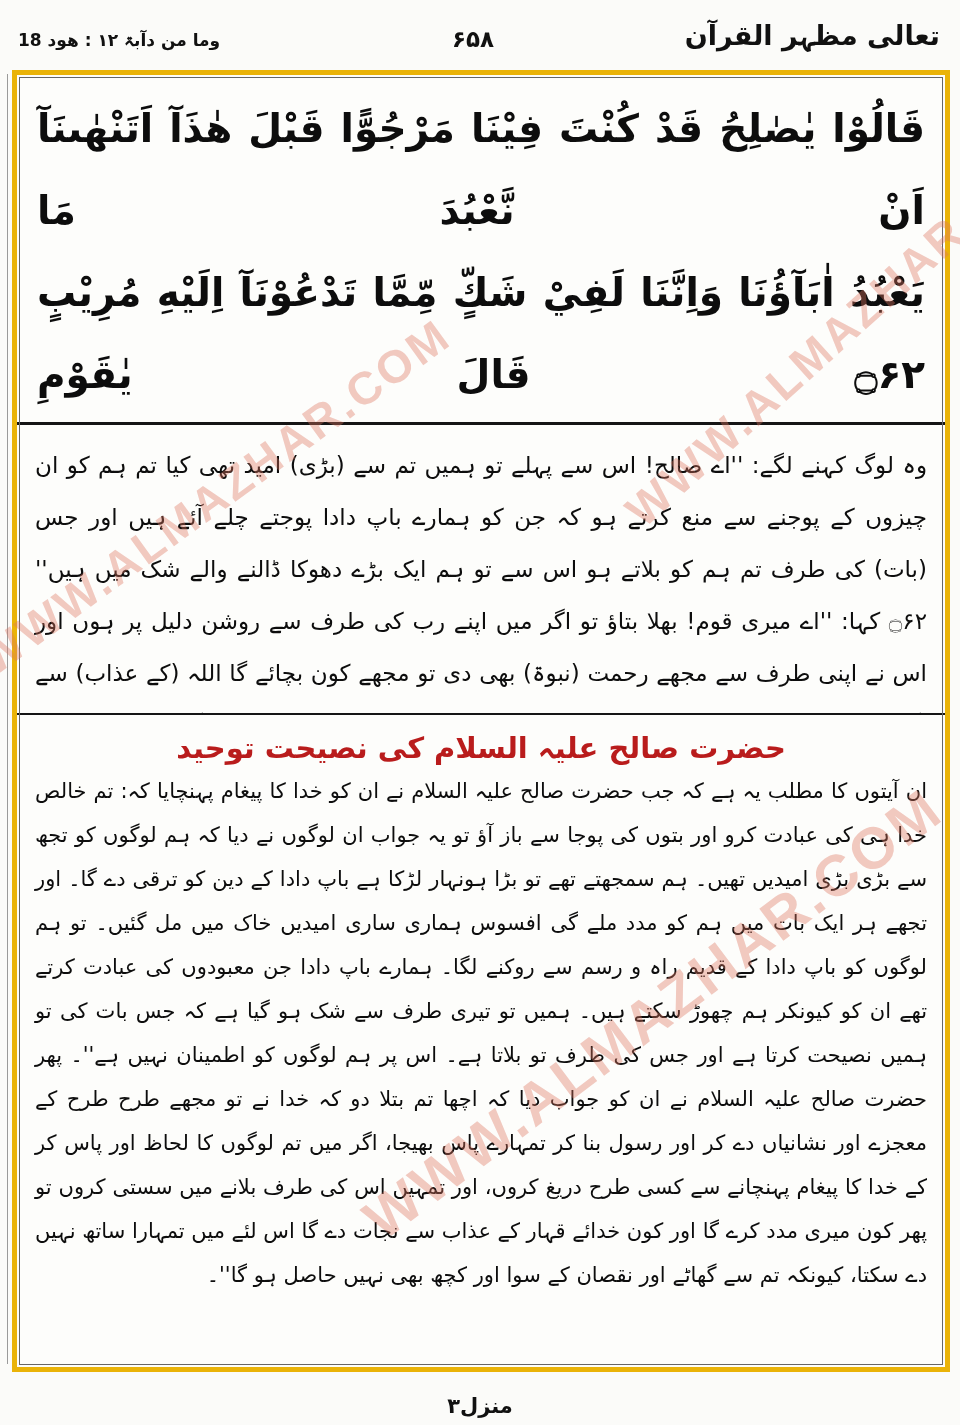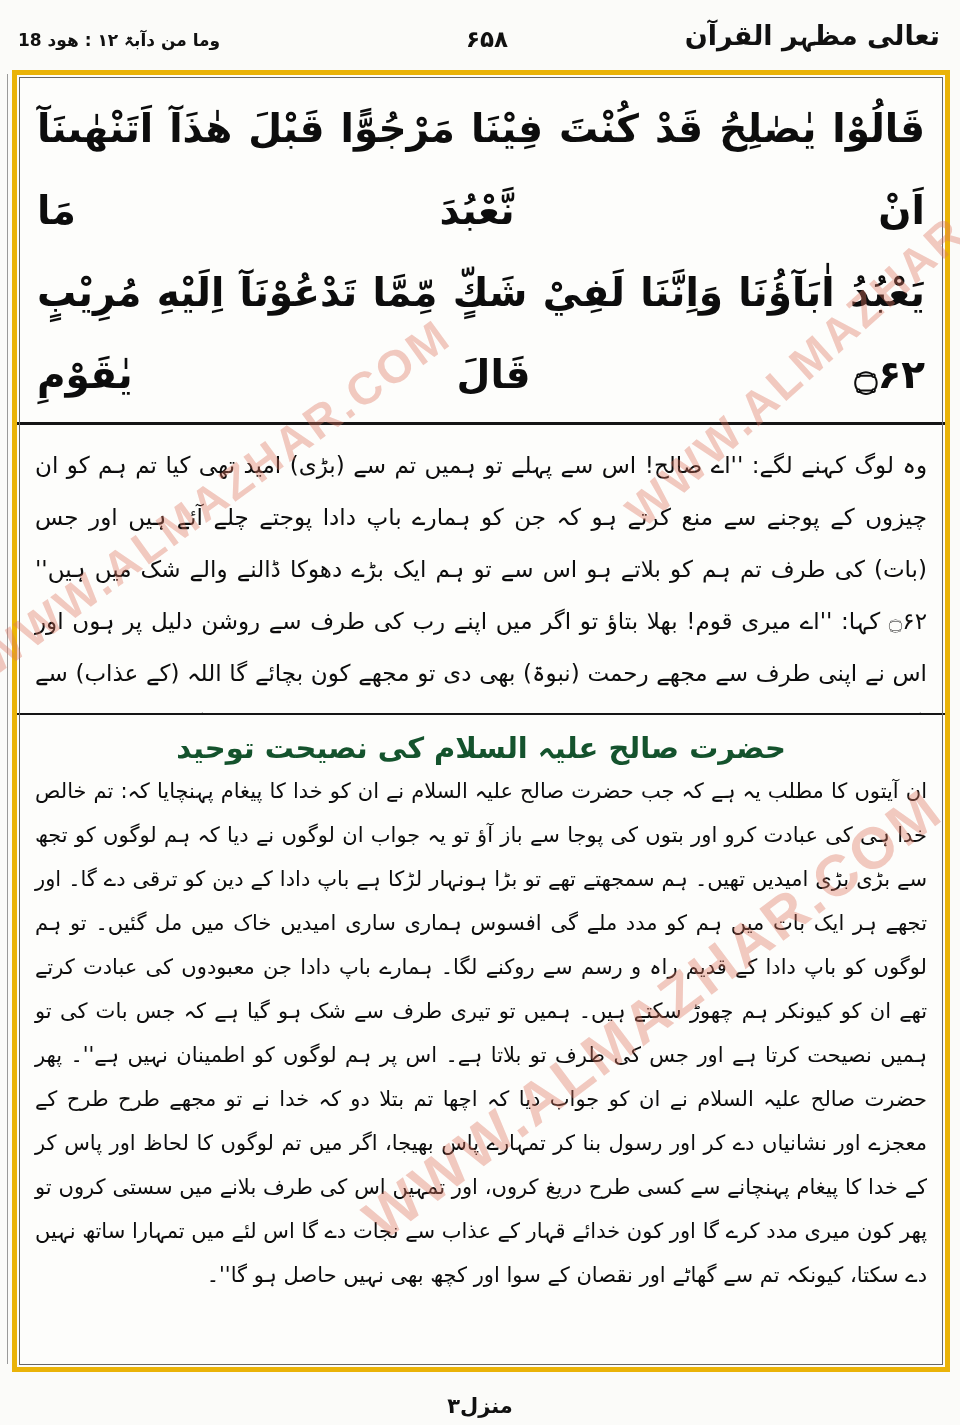--- a/index.html
+++ b/index.html
@@ -12,21 +12,21 @@
   
   .header{
     position:absolute;top:18px;left:12px;right:12px;height:48px;
     direction:rtl;
   }
   .hdr-title{
     position:absolute;right:8px;top:2px;
     font-size:27px;font-weight:bold;letter-spacing:0;
   }
   .hdr-page{
-    position:absolute;left:440px;right:440px;top:8px;text-align:right;
+    position:absolute;left:440px;right:440px;top:8px;text-align:left;
     font-size:23px;font-weight:bold;
   }
   .hdr-ref{
     position:absolute;left:6px;top:12px;
     font-size:17px;font-weight:bold;
   }
   
   .frame{
     position:absolute;left:12px;right:10px;top:70px;height:1292px;
     border:5px solid #eab308;
@@ -63,21 +63,21 @@
   .lower{
     height:642px;box-sizing:border-box;
     padding:10px 18px 6px 18px;overflow:hidden;direction:rtl;
   }
   .continuation{
     margin:0;font-size:22px;line-height:50px;
     text-align:justify;color:#0d0d0d;font-weight:500;
   }
   .section-heading{
     margin:6px 0 4px 0;text-align:center;
-    font-size:29px;font-weight:bold;color:#14532d;
+    font-size:29px;font-weight:bold;color:#b91c1c;
   }
   .commentary{
     margin:0;font-size:21px;line-height:44px;
     text-align:justify;color:#0d0d0d;font-weight:500;
   }
   
   .footer{
     position:absolute;left:0;right:0;top:1394px;
     text-align:center;font-size:21px;font-weight:bold;direction:rtl;
   }

